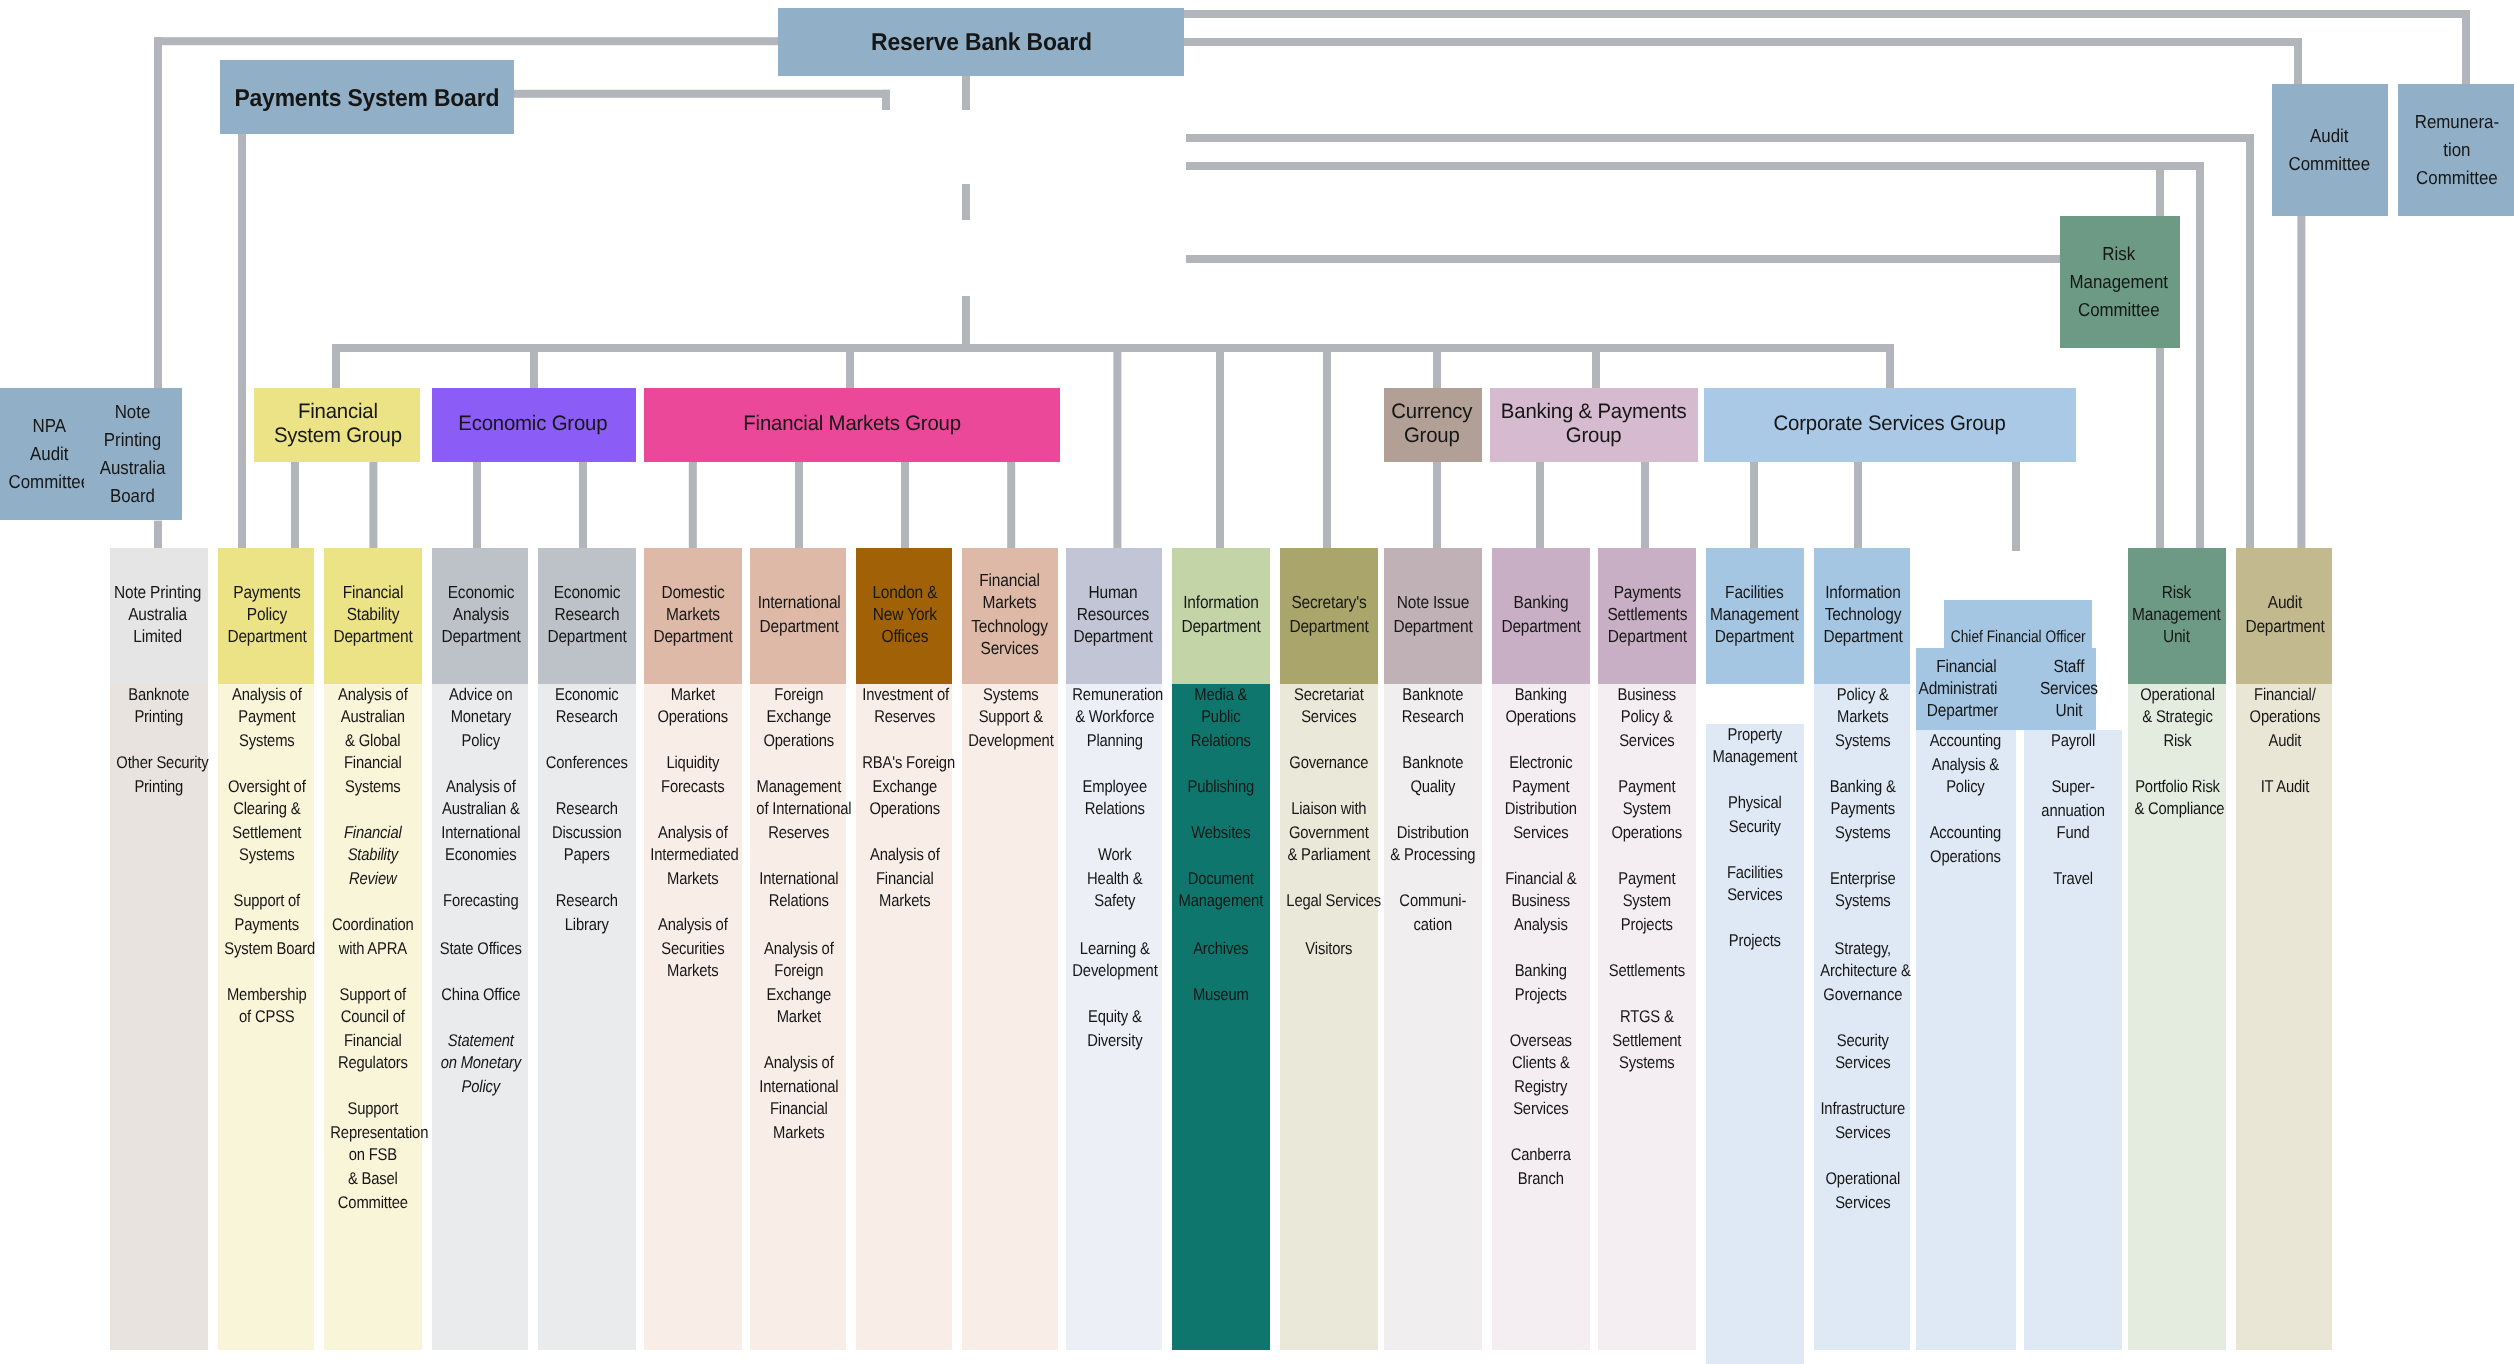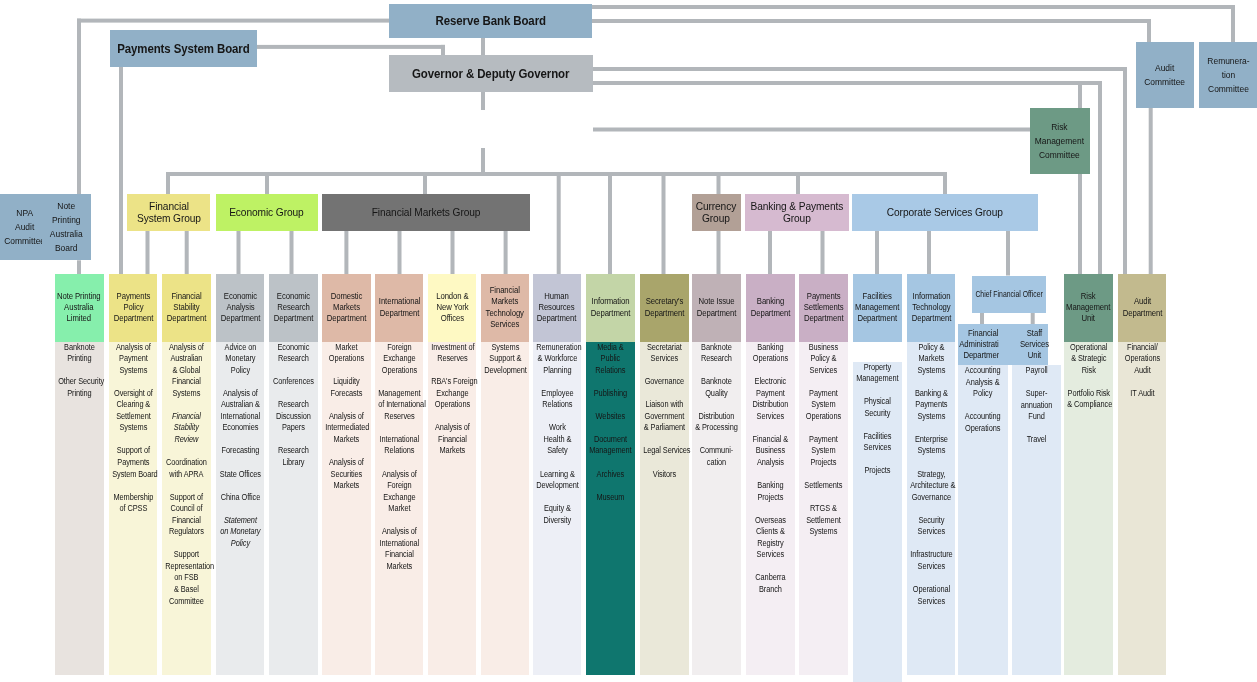--- a/index.html
+++ b/index.html
@@ -105,51 +105,50 @@
       <rect x="592" y="5" width="643" height="4" fill="#b2b6ba"></rect>
       <rect x="592" y="19" width="559" height="4" fill="#b2b6ba"></rect>
       <rect x="593" y="67" width="534" height="4" fill="#b2b6ba"></rect>
       <rect x="593" y="81" width="509" height="4" fill="#b2b6ba"></rect>
       <rect x="593" y="127.5" width="437" height="4" fill="#b2b6ba"></rect>
       <rect x="49.3" y="224.7" width="5" height="4" fill="#b2b6ba"></rect>
     </svg>
 
   <div class="box topbox tex" id="rbb" style="background: rgb(145, 176, 199);"><span class="hx">Reserve Bank Board</span></div>
   <div class="box topbox tex" id="psb" style="background: rgb(145, 176, 199);"><span class="hx">Payments System Board</span></div>
-  <div class="box topbox tex" id="gov" style="background: rgb(182, 187, 192);"><span class="hx">Governor &amp; Deputy Governor</span></div>
   <div class="box combox tex" id="audc" style="background: rgb(145, 176, 199);"><span class="hx">Audit
 Committee</span></div>
   <div class="box combox tex" id="remc" style="background: rgb(145, 176, 199);"><span class="hx">Remunera-
 tion
 Committee</span></div>
   <div class="box combox tex" id="rmc" style="background: rgb(109, 154, 133);"><span class="hx">Risk
 Management
 Committee</span></div>
   <div class="box combox tex" id="npaac" style="background: rgb(145, 176, 199);"><span class="hx">NPA
 Audit
 Committee</span></div>
   <div class="box combox tex" id="npab" style="background: rgb(145, 176, 199);"><span class="hx">Note
 Printing
 Australia
 Board</span></div>
 
   <div class="box groupbox tex" id="g-fsg" style="background: rgb(236, 227, 135);"><span class="hx">Financial
 System Group</span></div>
-  <div class="box groupbox tex" id="g-eg" style="background: #bef264;"><span class="hx">Economic Group</span></div>
-  <div class="box groupbox tex" id="g-fmg" style="background: #737373;"><span class="hx">Financial Markets Group</span></div>
+  <div class="box groupbox tex" id="g-eg" style="background: #8b5cf6;"><span class="hx">Economic Group</span></div>
+  <div class="box groupbox tex" id="g-fmg" style="background: #ec4899;"><span class="hx">Financial Markets Group</span></div>
   <div class="box groupbox tex" id="g-cur" style="background: rgb(178, 160, 150);"><span class="hx">Currency
 Group</span></div>
   <div class="box groupbox tex" id="g-bpg" style="background: rgb(214, 186, 208); justify-content: center;"><span class="hx">Banking &amp; Payments
 Group</span></div>
   <div class="box groupbox tex" id="g-csg" style="background: rgb(169, 201, 230);"><span class="hx">Corporate Services Group</span></div>
 
-  <div class="box tex" id="cfo" style="background: rgb(165, 198, 226);"><span class="hx">Chief Financial Officer</span></div>
+  <div class="box tex" id="cfo" style="background: rgb(165, 198, 226); margin-top: 24px;"><span class="hx">Chief Financial Officer</span></div>
 
   <div id="columns-root">
-      <div class="dept-header tex" style="left: 54.8px; top: 274px; width: 48.8px; height: 67.5px; background: #86efac;"><span class="hx">Note Printing
+      <div class="dept-header tex" style="left: 54.8px; top: 274px; width: 48.8px; height: 67.5px; background: #e5e5e5;"><span class="hx">Note Printing
 Australia
 Limited</span></div>
       <div class="col-body" style="left: 54.8px; top: 341.5px; width: 48.8px; height: 333.5px; background: rgb(232, 227, 223);"><p>Banknote
 Printing</p><p>Other Security
 Printing</p></div>
       <div class="dept-header tex" style="left: 108.6px; top: 274px; width: 48.8px; height: 67.5px; background: rgb(236, 227, 135);"><span class="hx">Payments
 Policy
 Department</span></div>
       <div class="col-body" style="left: 108.6px; top: 341.5px; width: 48.8px; height: 333.5px; background: rgb(248, 245, 216);"><p>Analysis of
 Payment
@@ -214,21 +213,21 @@
 Operations</p><p>Management
 of International
 Reserves</p><p>International
 Relations</p><p>Analysis of
 Foreign
 Exchange
 Market</p><p>Analysis of
 International
 Financial
 Markets</p></div>
-      <div class="dept-header tex" style="left: 427.7px; top: 274px; width: 48.8px; height: 67.5px; background: #fef9c3;"><span class="hx">London &amp;
+      <div class="dept-header tex" style="left: 427.7px; top: 274px; width: 48.8px; height: 67.5px; background: #a16207;"><span class="hx">London &amp;
 New York
 Offices</span></div>
       <div class="col-body" style="left: 427.7px; top: 341.5px; width: 48.8px; height: 333.5px; background: rgb(249, 237, 231);"><p>Investment of
 Reserves</p><p>RBA's Foreign
 Exchange
 Operations</p><p>Analysis of
 Financial
 Markets</p></div>
       <div class="dept-header tex" style="left: 480.7px; top: 274px; width: 48.8px; height: 67.5px; background: rgb(222, 185, 167);"><span class="hx">Financial
 Markets

